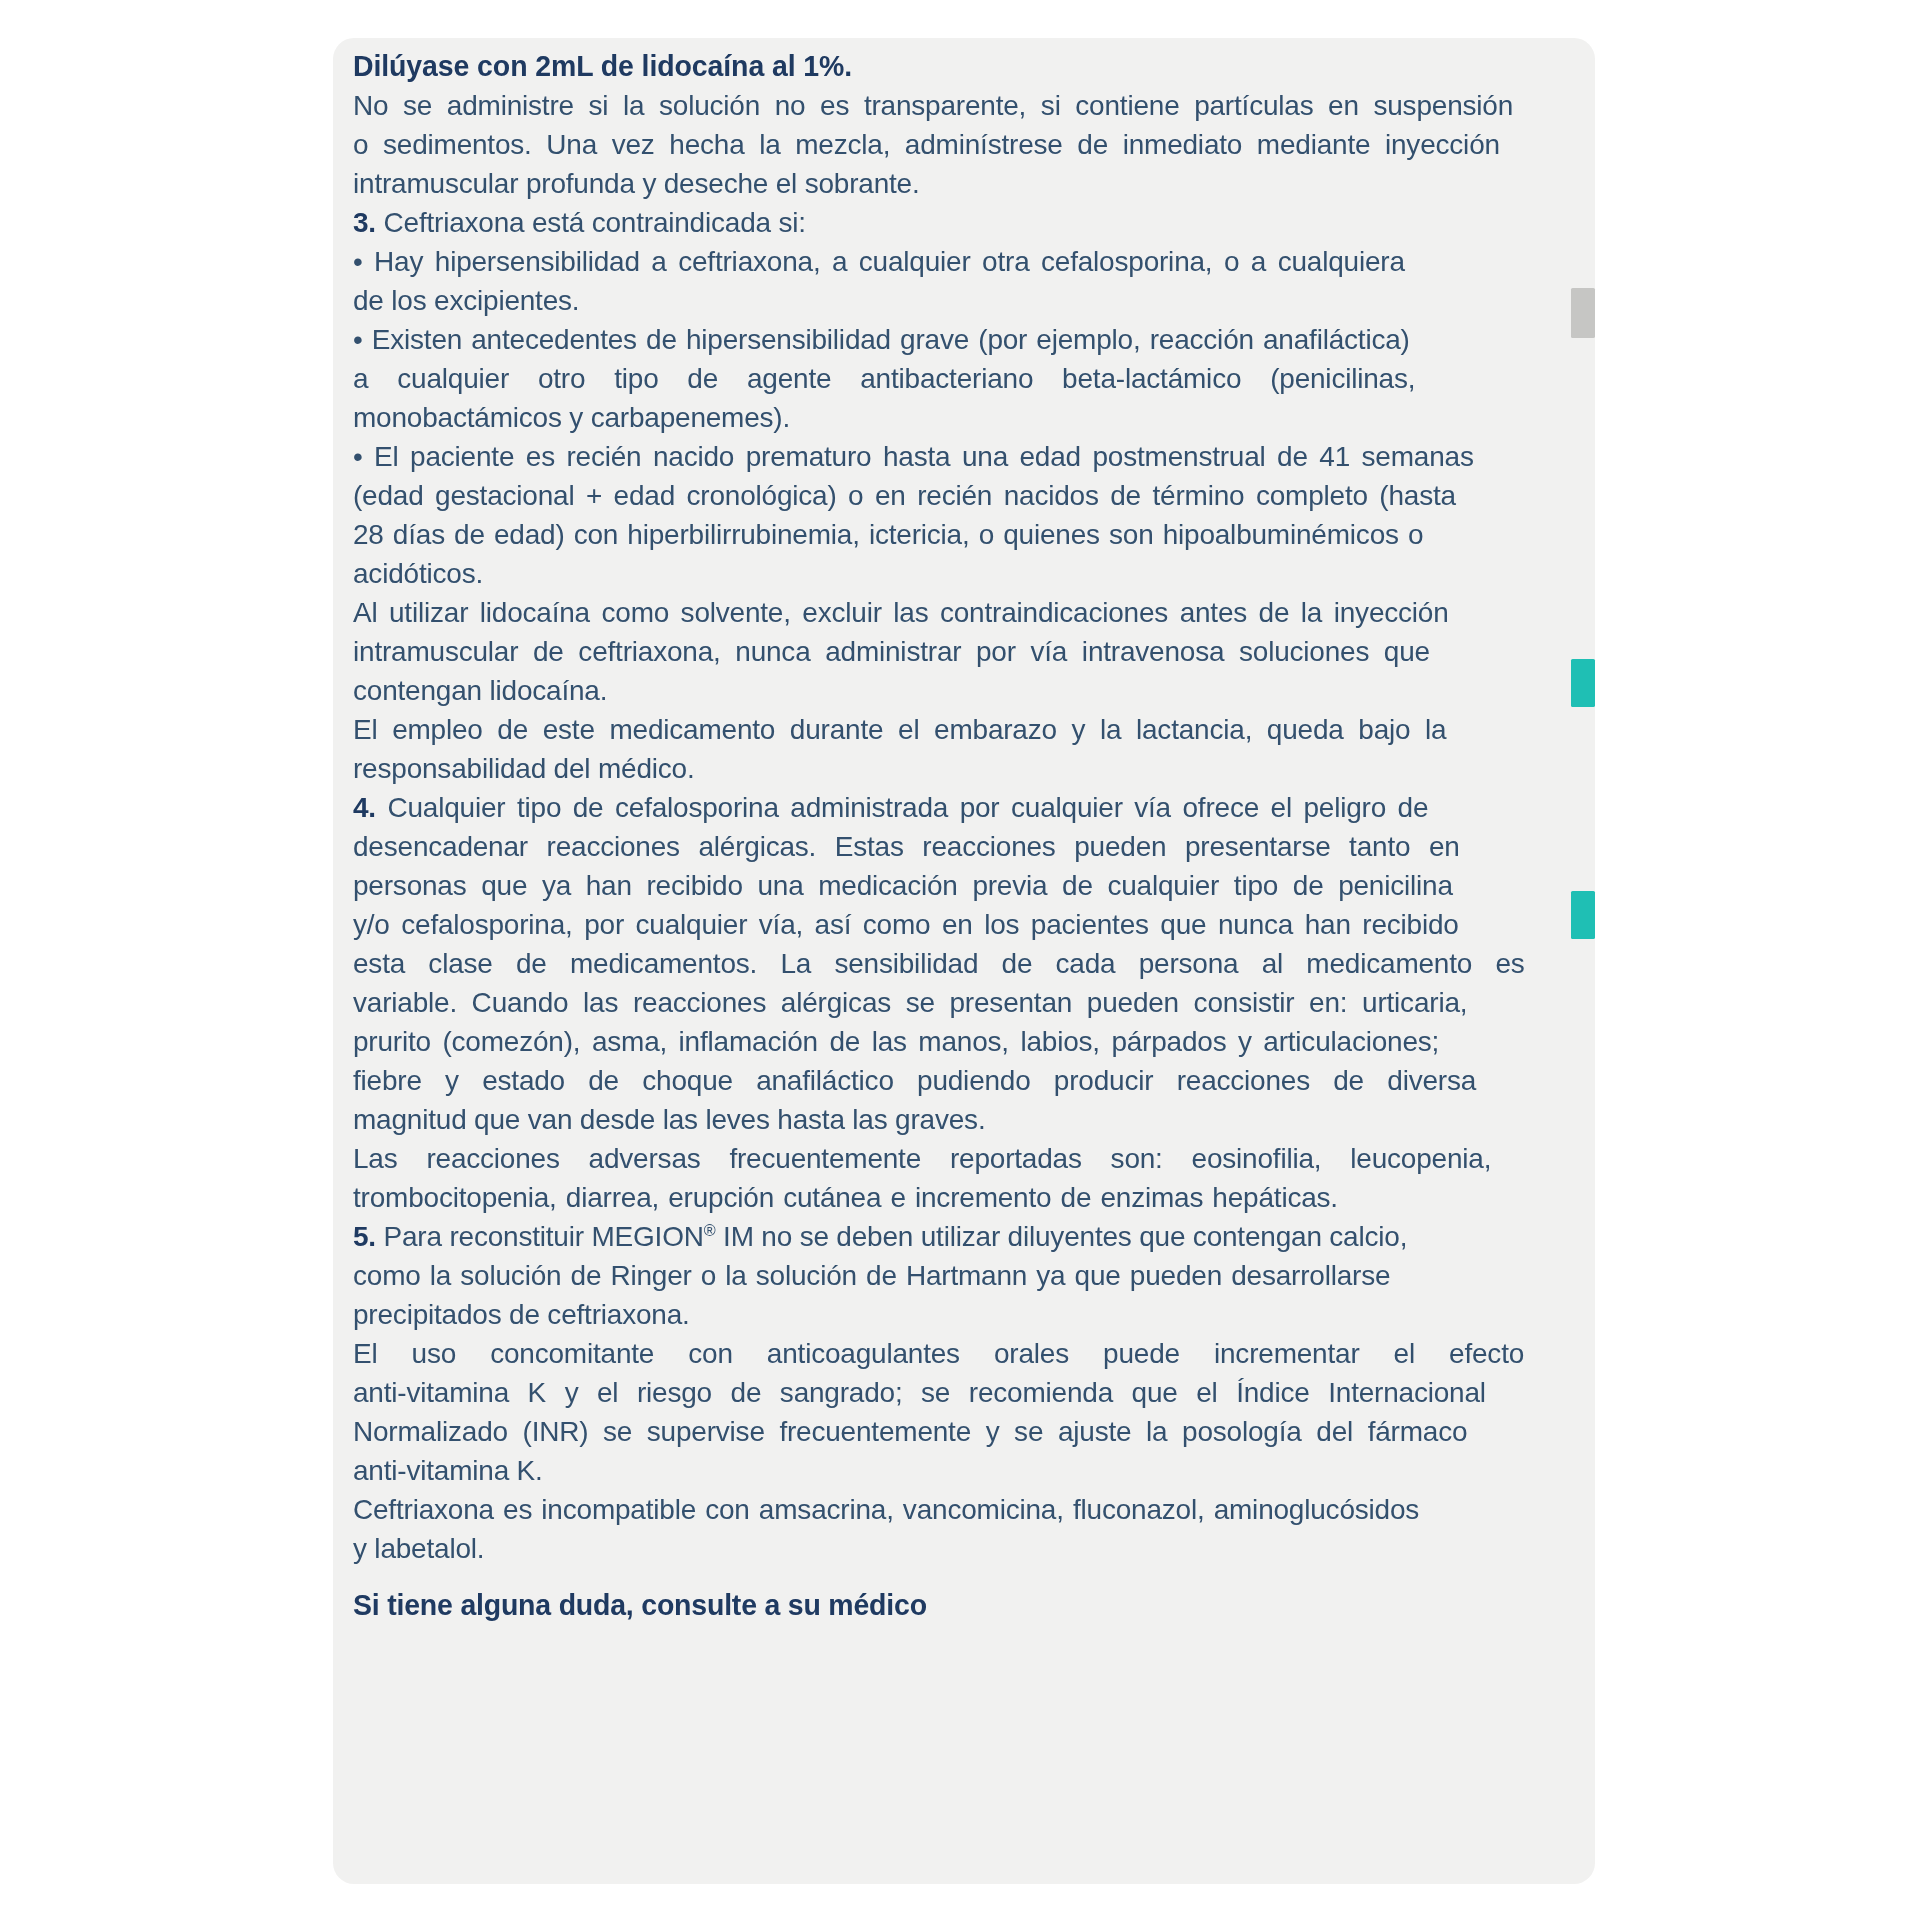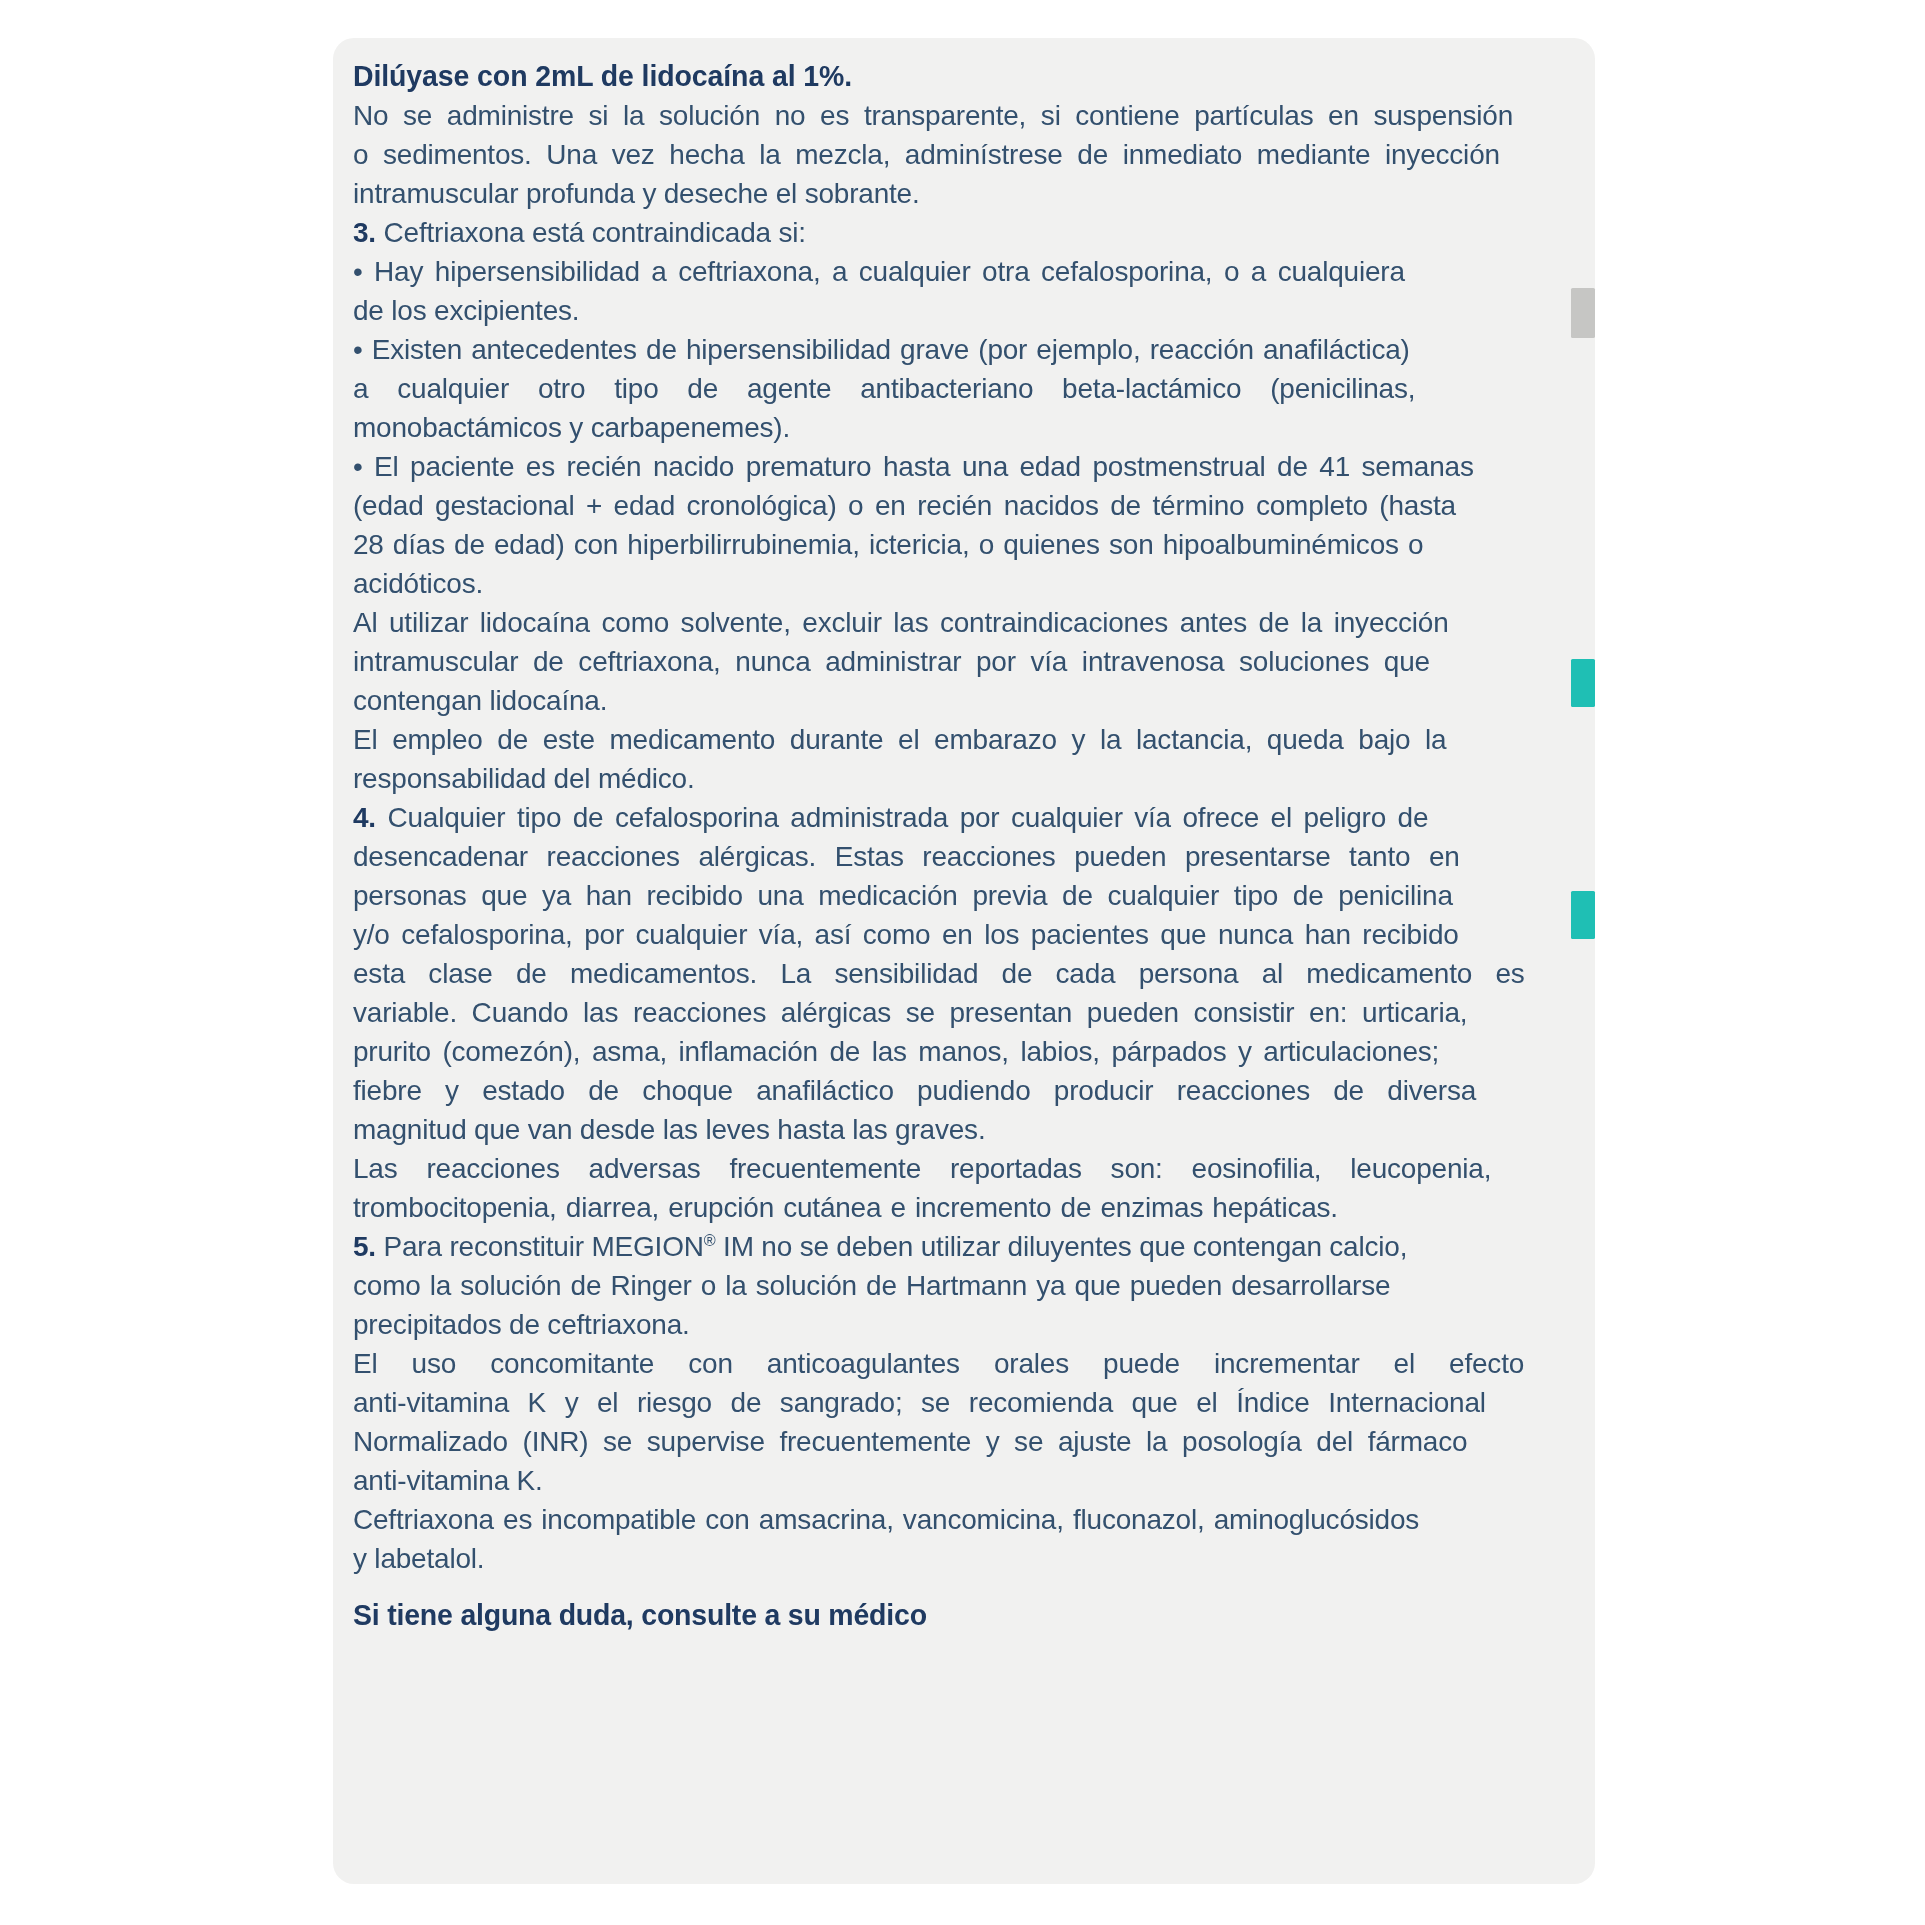--- a/index.html
+++ b/index.html
@@ -33,21 +33,21 @@
     border-radius: 1.6px;
   }
   #tab-gray   { right: 0px; top: 250px; height: 50px; background: #c6c6c4; }
   #tab-teal-1 { right: 0px; top: 621px; height: 48px; background: #1fbfb4; }
   #tab-teal-2 { right: 0px; top: 853px; height: 48px; background: #1fbfb4; }
 
   
   #leaflet-body {
     position: absolute;
     left: 20px;
-    top: 19px;
+    top: 9px;
     width: 1223px;
     padding: 0 0 0 0;
   }
 
   .line {
     color: #33506e;
     font-size: 28.5px;
     line-height: 39px;
     letter-spacing: -0.2px;
     white-space: nowrap;

